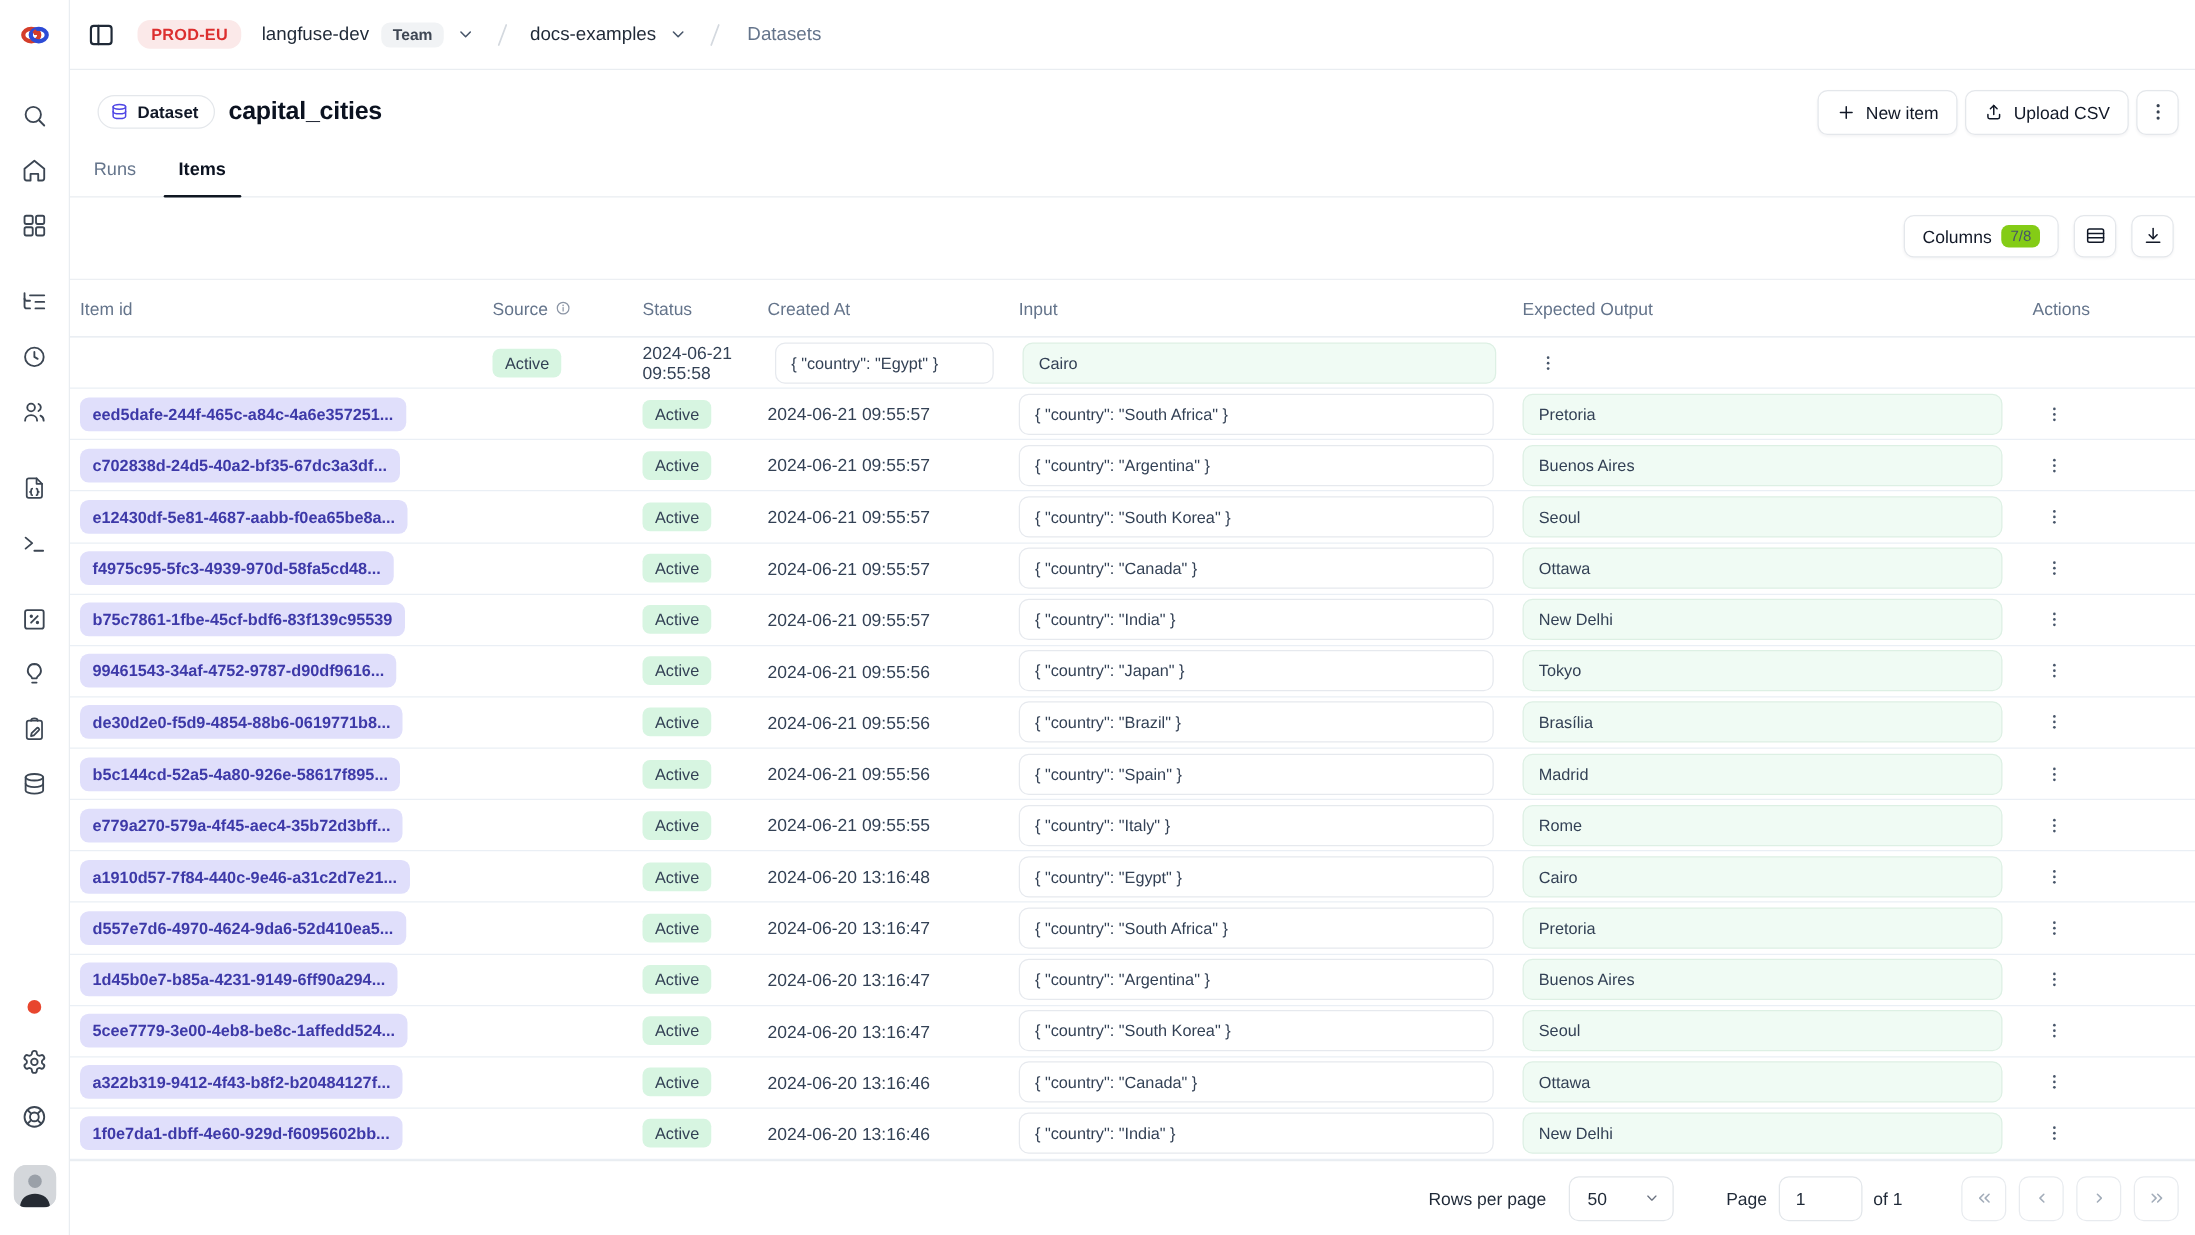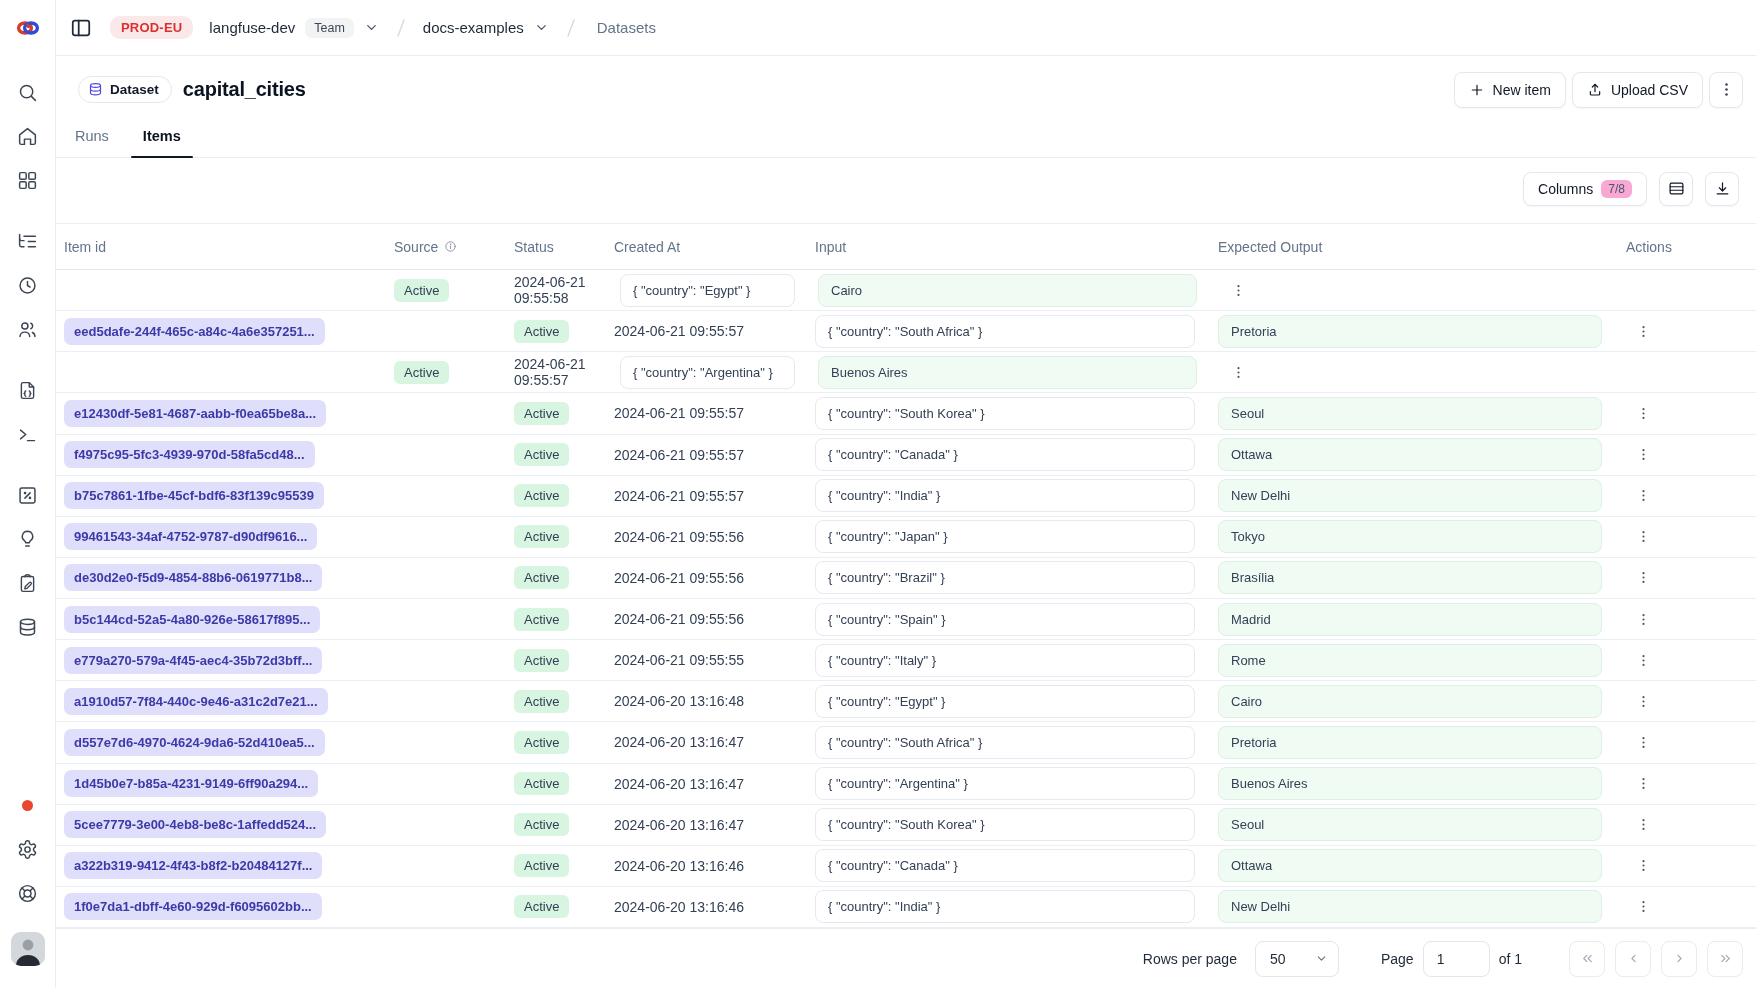--- a/index.html
+++ b/index.html
@@ -18,21 +18,21 @@
   .avatar { width:34px; height:34px; margin-top:28px; border-radius:10px; overflow:hidden; background:#d8dbdf; border:none; padding:0; cursor:pointer; }
 
   
   .main { flex:1; display:flex; flex-direction:column; min-width:0; }
 
   
   .topbar { height:56px; flex:0 0 56px; border-bottom:1px solid #e9edf1; display:flex; align-items:center; padding:0 14px; gap:10px; }
   .toggle-btn { background:none; border:none; cursor:pointer; display:flex; margin-right:8px; }
   .env-badge { background:#fbe9e9; color:#dc2f2f; font-size:13px; font-weight:700; padding:4px 11px; border-radius:10px; letter-spacing:.2px; }
   .bc-org { font-size:15px; font-weight:500; color:#1f2937; margin-left:6px; }
-  .type-pill { background:#f1f3f5; color:#3f4754; font-size:12.5px; font-weight:400; padding:3px 9px; border-radius:7px; }
+  .type-pill { background:#f1f3f5; color:#3f4754; font-size:12.5px; font-weight:700; padding:3px 9px; border-radius:7px; }
   .bc-chev { display:flex; align-items:center; background:none; border:none; cursor:pointer; }
   .bc-sep { display:flex; align-items:center; margin:0 2px; }
   .bc-project { font-size:15px; font-weight:500; color:#1f2937; }
   .bc-section { font-size:15px; color:#64748b; margin-left:4px; }
 
   
   .title-band { height:59px; flex:0 0 59px; display:flex; align-items:center; padding:8px 13px 0 22px; }
   .entity-badge { display:inline-flex; align-items:center; gap:7px; border:1px solid #e4e7eb; border-radius:14px; padding:5px 12px 5px 9px; font-size:13.5px; font-weight:600; color:#111827; background:#fff; }
   .page-title { font-size:20px; font-weight:700; color:#0b1220; margin-left:11px; letter-spacing:-.2px; }
   .title-actions { margin-left:auto; display:flex; gap:6px; align-items:center; }
@@ -41,21 +41,21 @@
 
   
   .tabs-row { height:43px; flex:0 0 43px; border-bottom:1px solid #e9edf1; display:flex; align-items:stretch; padding-left:7px; gap:10px; }
   .tab { display:flex; align-items:center; padding:0 12px; font-size:14.5px; font-weight:500; color:#64748b; background:none; border:none; cursor:pointer; position:relative; font-family:inherit; }
   .tab.active { color:#0b1220; font-weight:600; }
   .tab.active::after { content:""; position:absolute; left:0; right:0; bottom:-1px; height:2px; background:#0f1722; border-radius:1px; }
 
   
   .toolbar { height:65px; flex:0 0 65px; display:flex; align-items:center; justify-content:flex-end; gap:12px; padding:6px 17px 10px; }
   .btn-columns { height:34px; }
-  .count-badge { background:#f9a8d4; color:#475569; font-size:12px; font-weight:500; padding:2px 7px; border-radius:6px; }
+  .count-badge { background:#84cc16; color:#475569; font-size:12px; font-weight:500; padding:2px 7px; border-radius:6px; }
   .btn-sq { width:34px; height:34px; padding:0; justify-content:center; }
 
   
   .thead { height:47px; flex:0 0 47px; border-top:1px solid #eceff3; border-bottom:1px solid #e3e9f0; display:grid; grid-template-columns:330px 120px 100px 195px 400px 405px 1fr; align-items:center; padding-left:8px; }
   .th { font-size:14px; font-weight:500; color:#64748b; display:flex; align-items:center; gap:6px; padding-right:12px; white-space:nowrap; }
   .th.th-input { padding-left:6px; }
   .th.th-expected { padding-left:9px; }
   .th.th-actions { padding-left:12px; }
   .tbody { flex:1; display:flex; flex-direction:column; }
   .trow { flex:1; display:grid; grid-template-columns:330px 120px 100px 195px 400px 405px 1fr; align-items:center; padding-left:8px; border-bottom:1px solid #eaeff5; }
@@ -373,20 +373,23 @@
             <svg width="15" height="15" viewBox="0 0 24 24" fill="#475569">
                 <circle cx="12" cy="5" r="1.7"></circle>
                 <circle cx="12" cy="12" r="1.7"></circle>
                 <circle cx="12" cy="19" r="1.7"></circle>
               </svg>
           </button>
         </div>
       </div>
 
       <div class="trow">
+        <div class="td">
+            <span class="id-pill">c702838d-24d5-40a2-bf35-67dc3a3df...</span>
+          </div>
         <div class="td"></div>
         <div class="td">
             <span class="status-pill">Active</span>
           </div>
         <div class="td td-date">2024-06-21 09:55:57</div>
         <div class="td">
             <div class="input-box">{ "country": "Argentina" }</div>
           </div>
         <div class="td">
             <div class="expected-box">Buenos Aires</div>

